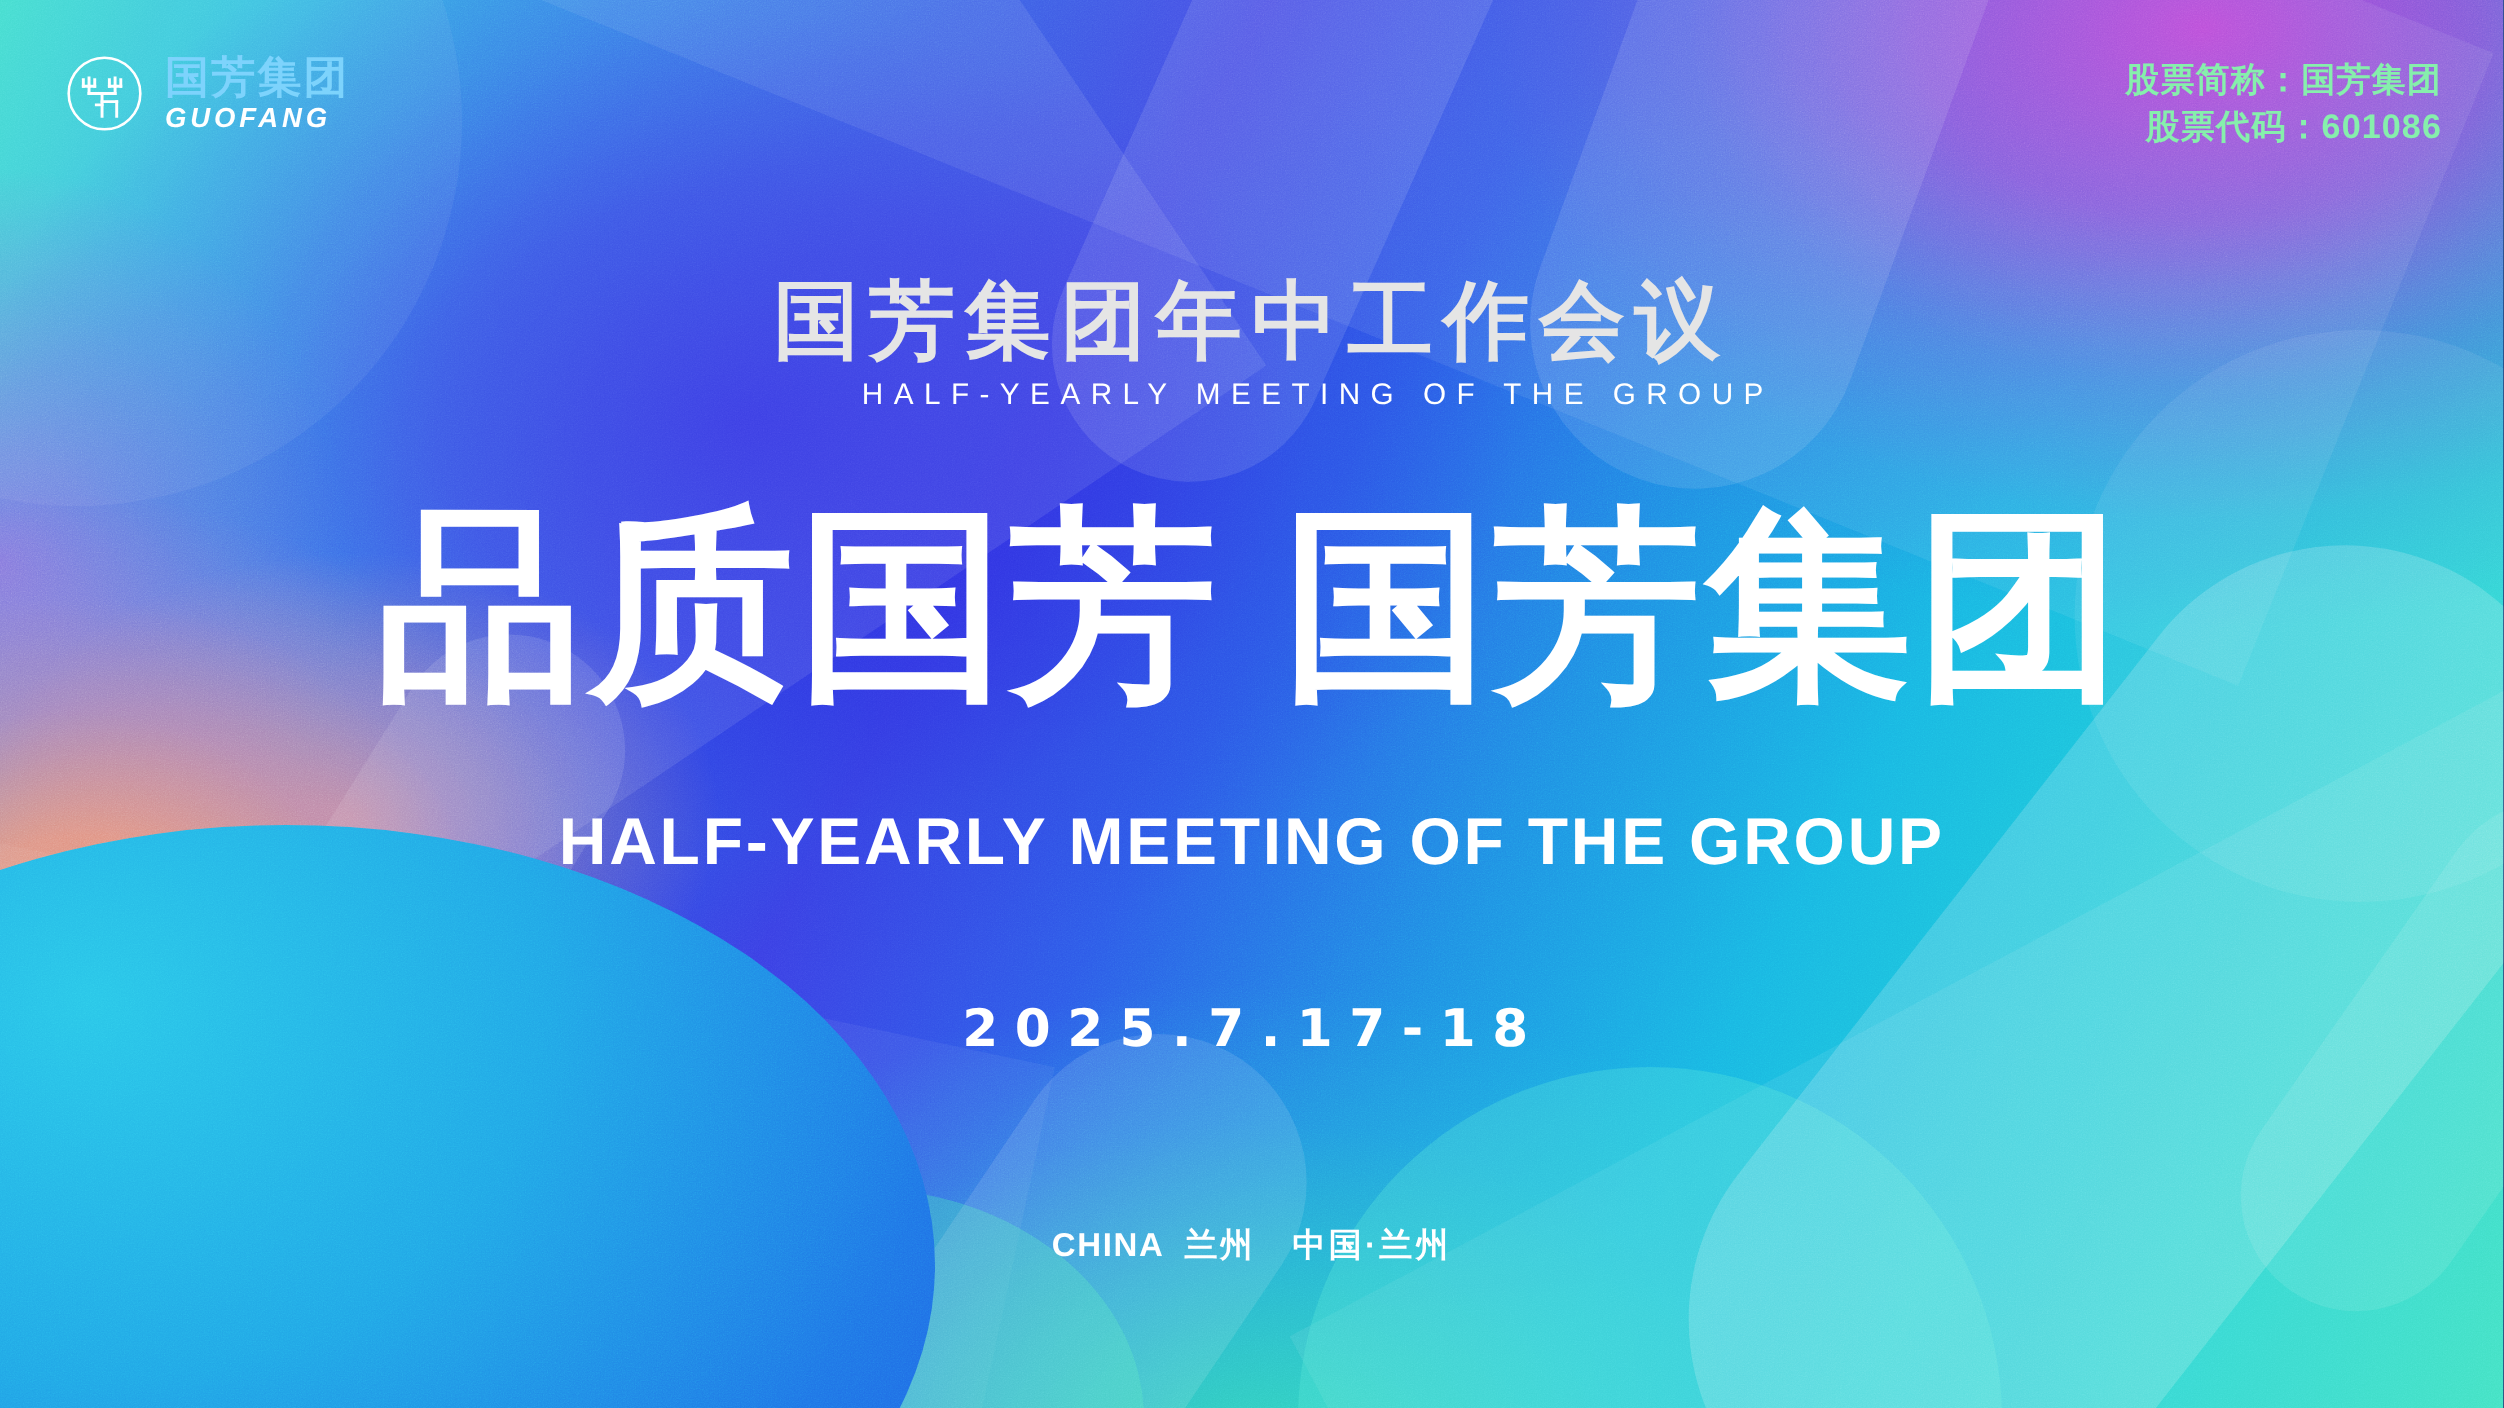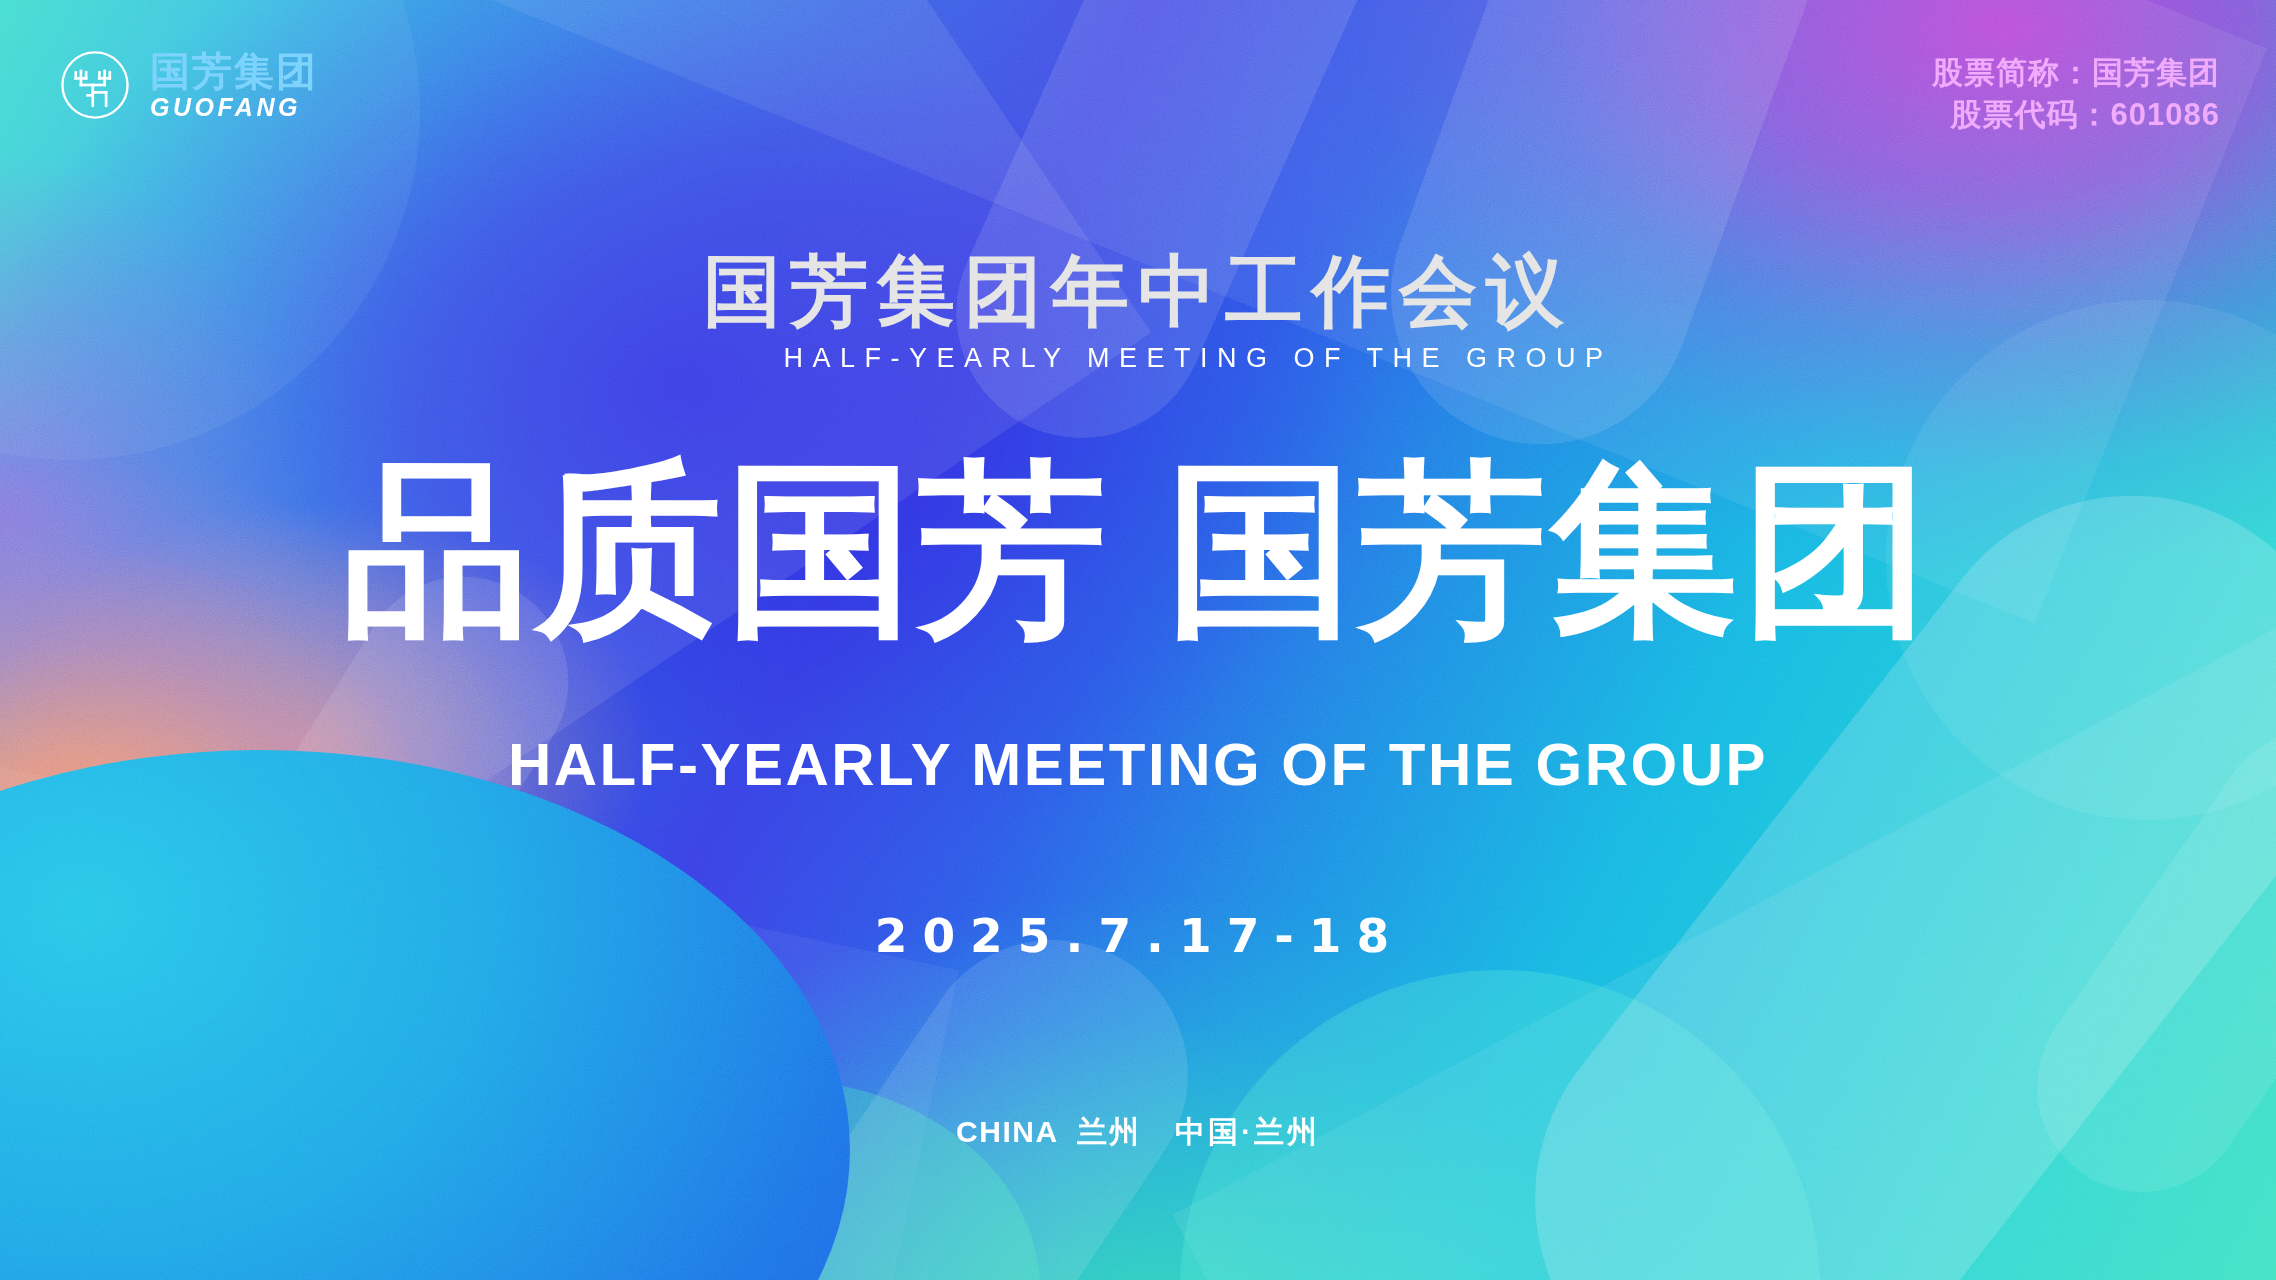--- a/index.html
+++ b/index.html
@@ -272,21 +272,21 @@
     letter-spacing: 3.5px;
     margin-top: 4px;
     white-space: nowrap;
   }
 
   .stock-block {
     position: absolute;
     right: 56px;
     top: 52px;
     text-align: right;
-    color: #f0abfc;
+    color: #86efac;
     line-height: 1.34;
   }
   .stock-line {
     font-size: 31px;
     font-weight: 700;
     letter-spacing: 1px;
     white-space: nowrap;
   }
 
   

